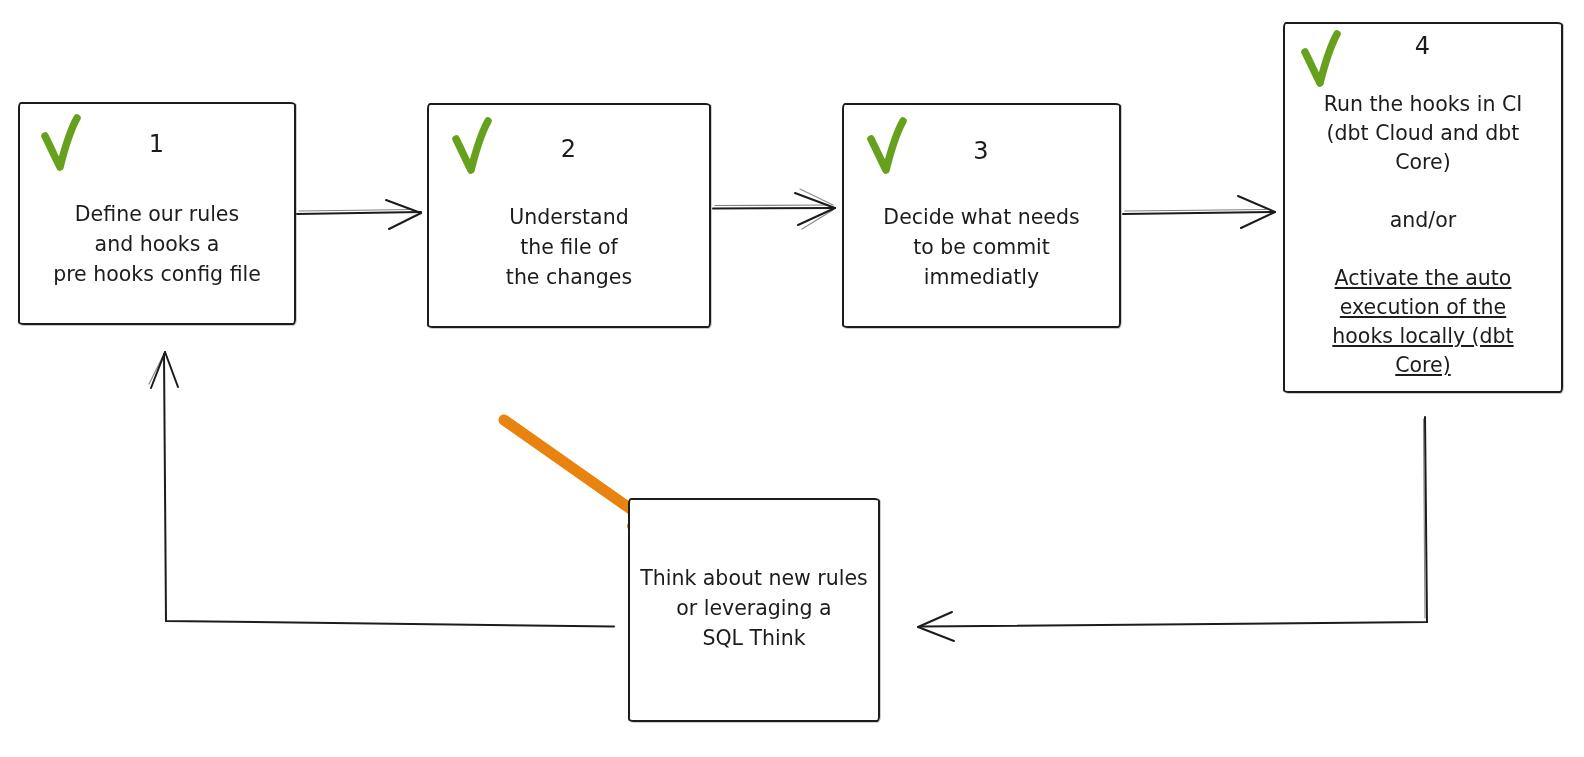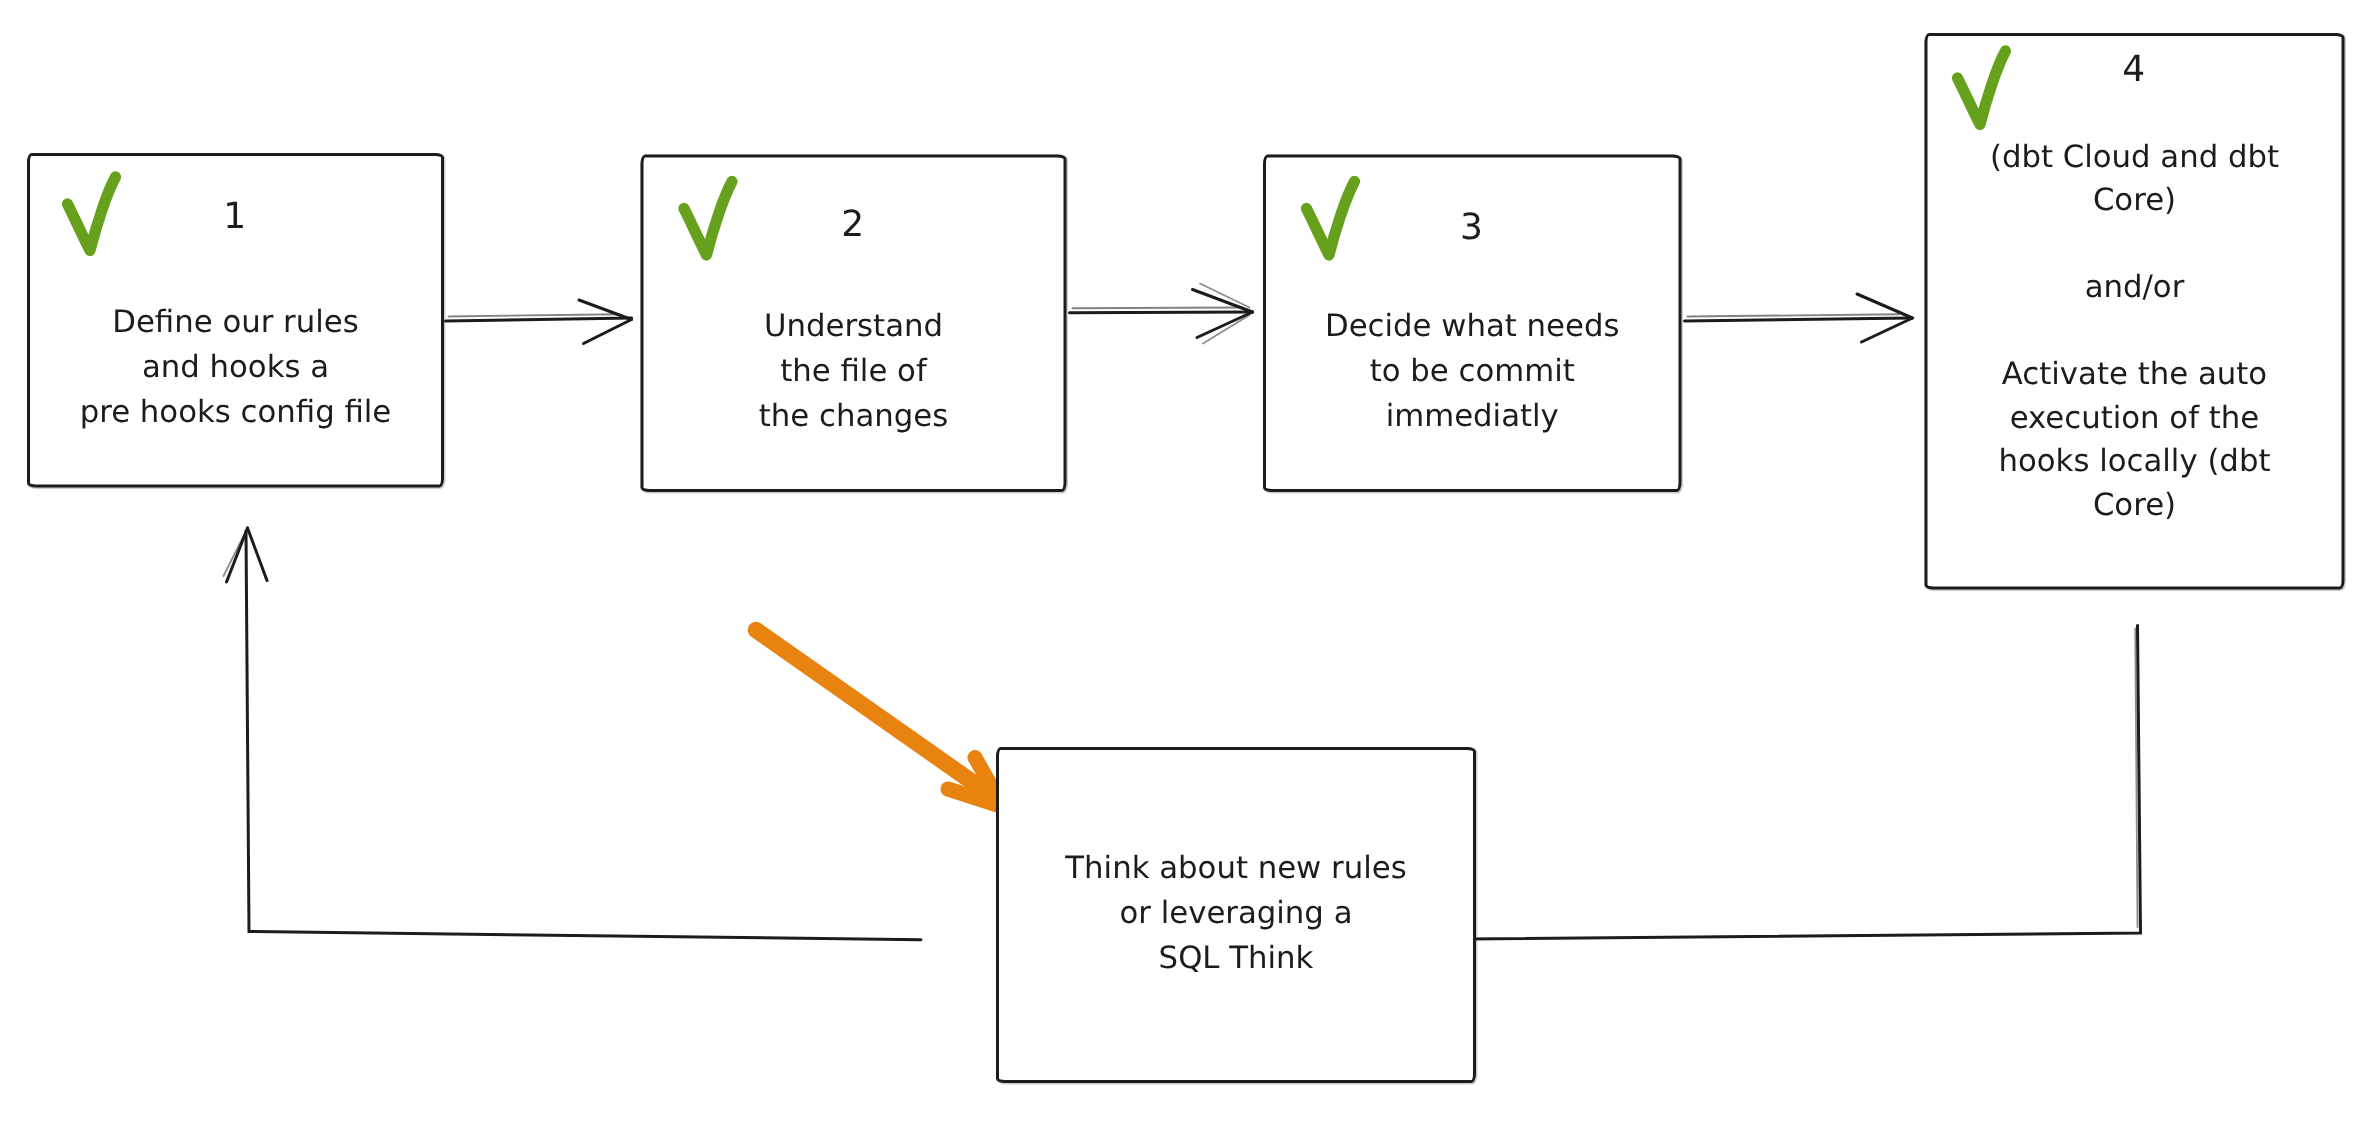--- a/index.html
+++ b/index.html
@@ -34,21 +34,21 @@
   }
   .lines{
     position:absolute;left:4px;right:4px;
     text-align:center;
     font-size:20.5px;
     line-height:30px;
     white-space:nowrap;
   }
   .lines.tight{line-height:29px;}
   .para{margin:0 0 29px 0;padding:0;}
-  .para:last-child{margin-bottom:0;}
+  .para:last-child{margin-bottom:0;text-decoration:underline;}
 </style>
 </head>
 <body>
 
 <div class="canvas">
 
   <svg class="overlay" viewBox="0 0 1584 757" fill="none" stroke="#1c1c1c" stroke-width="2" stroke-linecap="round">
 
     <g>
       <path d="M297,214 L421,212"></path>
@@ -130,36 +130,37 @@
     </div>
   </div>
 
   <div class="box" style="left:1283px;top:22px;width:280px;height:371px">
     <svg class="check" style="left:15px;top:6px" width="42" height="58" viewBox="0 0 42 58" fill="none" stroke="#66a11e" stroke-width="7.5" stroke-linecap="round" stroke-linejoin="round">
       <path d="M5,22 C9,30 15,43 20,53 C24,37 31,15 37,4"></path>
     </svg>
     <div class="num" style="top:8px">4</div>
     <div class="lines tight" style="top:66px">
       <div class="para">
+        <div>Run the hooks in CI</div>
         <div>(dbt Cloud and dbt</div>
         <div>Core)</div>
       </div>
       <div class="para">
         <div>and/or</div>
       </div>
       <div class="para">
         <div>Activate the auto</div>
         <div>execution of the</div>
         <div>hooks locally (dbt</div>
         <div>Core)</div>
       </div>
     </div>
   </div>
 
-  <div class="box" style="left:664px;top:498px;width:320px;height:224px">
+  <div class="box" style="left:628px;top:498px;width:252px;height:224px">
     <div class="lines" style="top:63px">
       <div>Think about new rules</div>
       <div>or leveraging a</div>
       <div>SQL Think</div>
     </div>
   </div>
 
 </div>
 
 </body></html>

